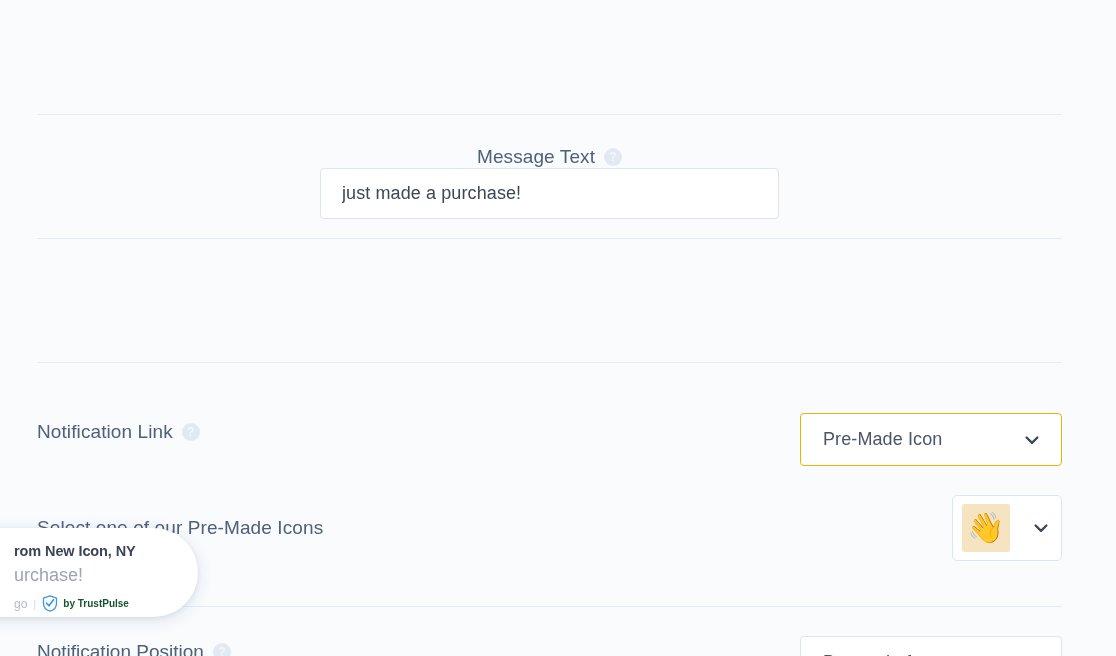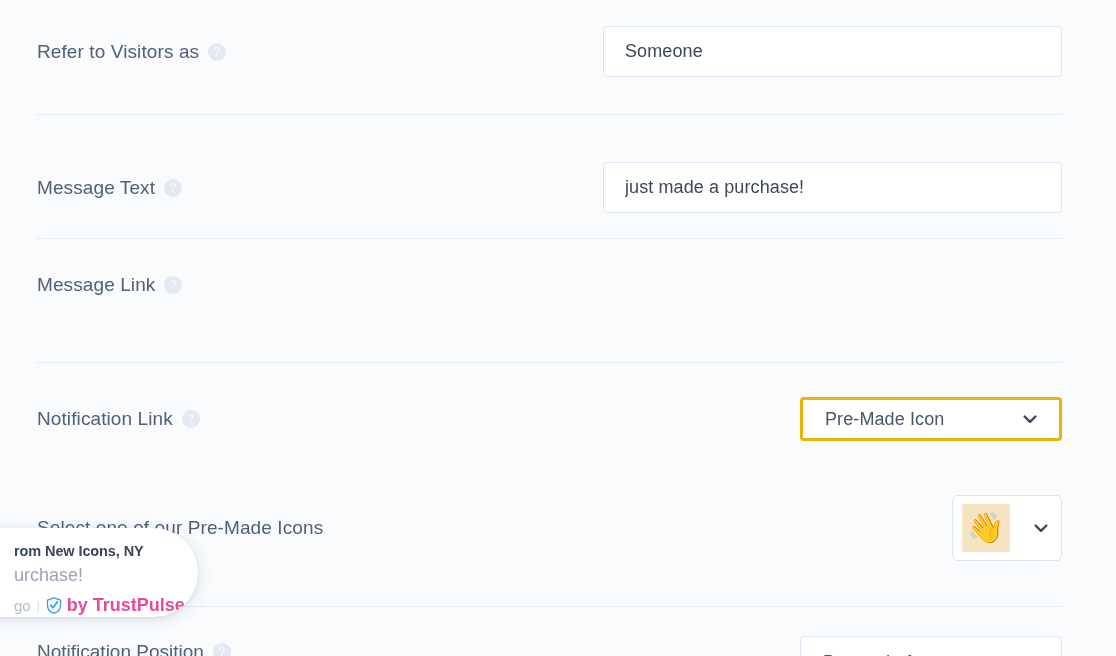--- a/index.html
+++ b/index.html
@@ -87,29 +87,30 @@
     opacity: 1;
   }
   .text-input.tall {
     height: 51px;
   }
 
   
   .select-box {
     box-sizing: border-box;
     width: 262px;
-    height: 44px;
-    background: #ffffff;
-    border: 3px solid #eab308;
+    height: 53px;
+    background: #ffffff;
+    border: 1px solid #eab308;
     border-radius: 4px;
     display: flex;
     align-items: center;
     justify-content: space-between;
     padding: 0 20px 0 22px;
     cursor: pointer;
+    margin-top: 16px;
   }
   .select-value {
     font-size: 18px;
     color: #4a5568;
     letter-spacing: 0.1px;
     white-space: nowrap;
   }
   .chevron {
     width: 18px;
     height: 18px;
@@ -183,31 +184,31 @@
     margin-top: 3px;
     line-height: 1.3;
   }
   .notif-foot {
     display: flex;
     align-items: center;
     margin-top: 8px;
     white-space: nowrap;
   }
   .notif-time {
-    font-size: 15px;
+    font-size: 12px;
     color: #b3bccb;
   }
   .notif-sep {
     font-size: 11.5px;
     color: #d2d9e4;
     margin: 0 6px;
   }
   .notif-brand {
-    font-size: 18px;
-    color: #ec4899;
+    font-size: 10px;
+    color: #14532d;
     font-weight: 600;
     margin-left: 5px;
   }
   .shield-icon {
     width: 16px;
     height: 17px;
     display: block;
     flex: 0 0 auto;
   }
 
@@ -237,45 +238,34 @@
     justify-content: space-between;
     padding: 0 20px 0 22px;
     cursor: pointer;
   }
 </style>
 </head>
 <body>
 
 <div class="settings-panel">
 
-  <div class="row" style="top: 26px;">
-    <div class="field-label">
-      <span>Refer to Visitors as</span>
-      <span class="help-icon"></span>
-    </div>
-    <input class="text-input" type="text" value="Someone" style="">
-  </div>
 
   <div class="divider" style="top: 114px;"></div>
 
-  <div class="row" style="top: 162px;">
+  <div class="row" style="top: 146px; flex-direction: column;">
     <div class="field-label">
       <span>Message Text</span>
       <span class="help-icon"></span>
     </div>
     <input class="text-input tall" type="text" value="just made a purchase!" style="">
   </div>
 
   <div class="divider" style="top: 238px;"></div>
 
   <div class="row" style="top: 274px;">
-    <div class="field-label">
-      <span>Message Link</span>
-      <span class="help-icon"></span>
-    </div>
   </div>
 
   <div class="divider" style="top: 362px;"></div>
 
   <div class="row" style="top: 397px;">
     <div class="field-label">
       <span>Notification Link</span>
       <span class="help-icon"></span>
     </div>
     <div class="select-box">
@@ -306,21 +296,21 @@
   </div>
   <div class="bottom-select">
     <span class="select-value">Bottom Left</span>
     <svg class="chevron" viewBox="0 0 20 20">
       <path d="M5.5 8.5 L10 4 L14.5 8.5" fill="none" stroke="#3c4858" stroke-width="2.2" stroke-linecap="round" stroke-linejoin="round"></path>
       <path d="M5.5 12 L10 16.5 L14.5 12" fill="none" stroke="#3c4858" stroke-width="2.2" stroke-linecap="round" stroke-linejoin="round"></path>
     </svg>
   </div>
 
   <div class="notification">
-    <div class="notif-title">rom New Icons, NY</div>
+    <div class="notif-title">rom New Icon, NY</div>
     <div class="notif-sub">urchase!</div>
     <div class="notif-foot">
       <span class="notif-time">go</span>
       <span class="notif-sep">|</span>
       <svg class="shield-icon" viewBox="0 0 22 24">
         <path d="M11 1.2 L20.2 4.3 V11.5 C20.2 17.2 16.2 21.3 11 22.8 C5.8 21.3 1.8 17.2 1.8 11.5 V4.3 Z" fill="#ffffff" stroke="#3b9ae1" stroke-width="1.9" stroke-linejoin="round"></path>
         <path d="M6.2 11.6 L9.6 15.2 L16.0 6.6" fill="none" stroke="#3b9ae1" stroke-width="2.4" stroke-linecap="round" stroke-linejoin="round"></path>
       </svg>
       <span class="notif-brand">by TrustPulse</span>
     </div>

